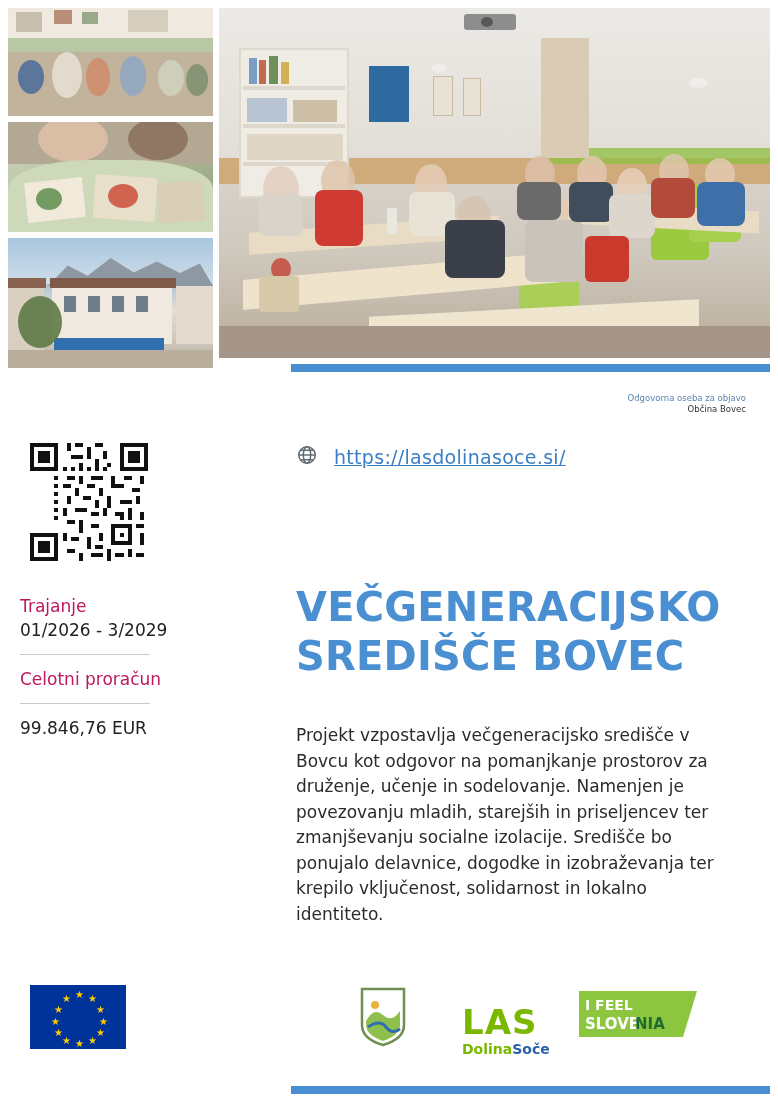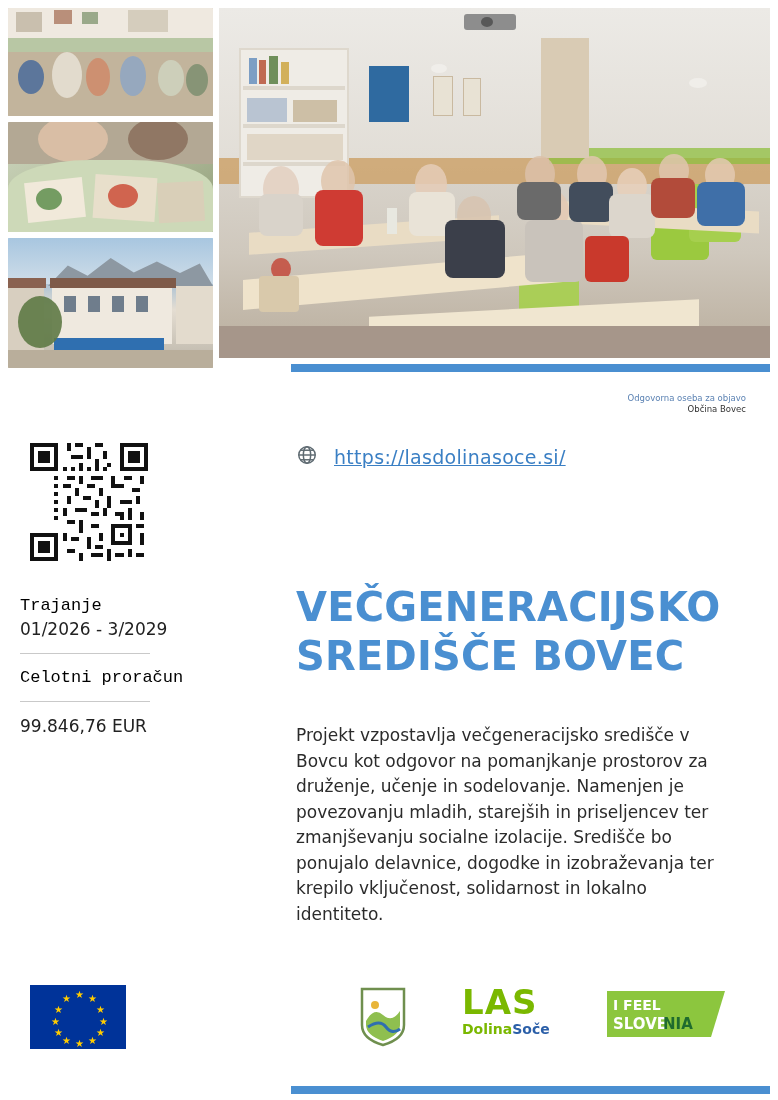--- a/index.html
+++ b/index.html
@@ -50,21 +50,21 @@
   }
   .credit .c1 { font-size: 8.5px; color: #5b82b3; }
   .credit .c2 { font-size: 8.5px; color: #333; font-weight: normal; }
 
   
   .qr-wrap { position:absolute; left: 30px; top: 443px; width: 118px; height: 118px; }
   .qr { width: 118px; height: 118px; }
 
   
   .leftinfo { position: absolute; left: 20px; top: 596px; width: 200px; }
-  .li-label { color: #000000; font-size: 17px; margin-bottom: 4px; font-family: Liberation Mono, monospace; }
+  .li-label { color: #be185d; font-size: 17px; margin-bottom: 4px; }
   .li-value { color: #222; font-size: 17px; }
   .li-block { margin-bottom: 14px; }
   .li-rule { width: 130px; height: 1px; background: #c9c9c9; margin: 14px 0 14px 0; border: 0; }
 
   
   .urlrow { position: absolute; left: 296px; top: 444px; display:flex; align-items:center; gap:16px; }
   .globe { width: 22px; height: 22px; }
   .url { color: #3a7fc4; font-size: 19px; text-decoration: underline; letter-spacing: .3px; }
 
   
@@ -85,26 +85,26 @@
   .eu-flag {
     position:absolute; left: 30px; top: 0; width: 96px; height: 64px;
     background: #003399; display:flex; align-items:center; justify-content:center;
   }
   .eu-stars { position: relative; width: 54px; height: 54px; }
   .star { position:absolute; color:#FFCC00; font-size: 10px; line-height:10px; }
   .eu-text { position:absolute; left: 136px; top: 10px; color:#14387f; font-size: 19px; font-weight: bold; line-height:1.25; }
 
   .crest { position:absolute; left: 360px; top: 2px; width: 46px; height: 60px; }
 
-  .las { position:absolute; left: 462px; top: 0; width: 120px; height: 58px; }
+  .las { position:absolute; left: 462px; top: 20px; width: 120px; height: 58px; }
   .las-main { font-size: 34px; font-weight: bold; color: #7ab800; letter-spacing: 1px; line-height: 1; }
   .las-sub { font-size: 14px; font-weight: bold; color: #7ab800; margin-top: 2px;}
   .las-sub .soce { color: #2b5fa8; }
 
-  .ifeel { position:absolute; left: 607px; top: 6px; width: 118px; height: 48px; }
+  .ifeel { position:absolute; left: 579px; top: 6px; width: 118px; height: 48px; }
 
   .footbar { position:absolute; left: 291px; top: 1086px; width: 479px; height: 8px; background: #4a8fd1; }
 </style>
 </head>
 <body>
 
 <div class="collage">
 
   <div class="col-left">
 

